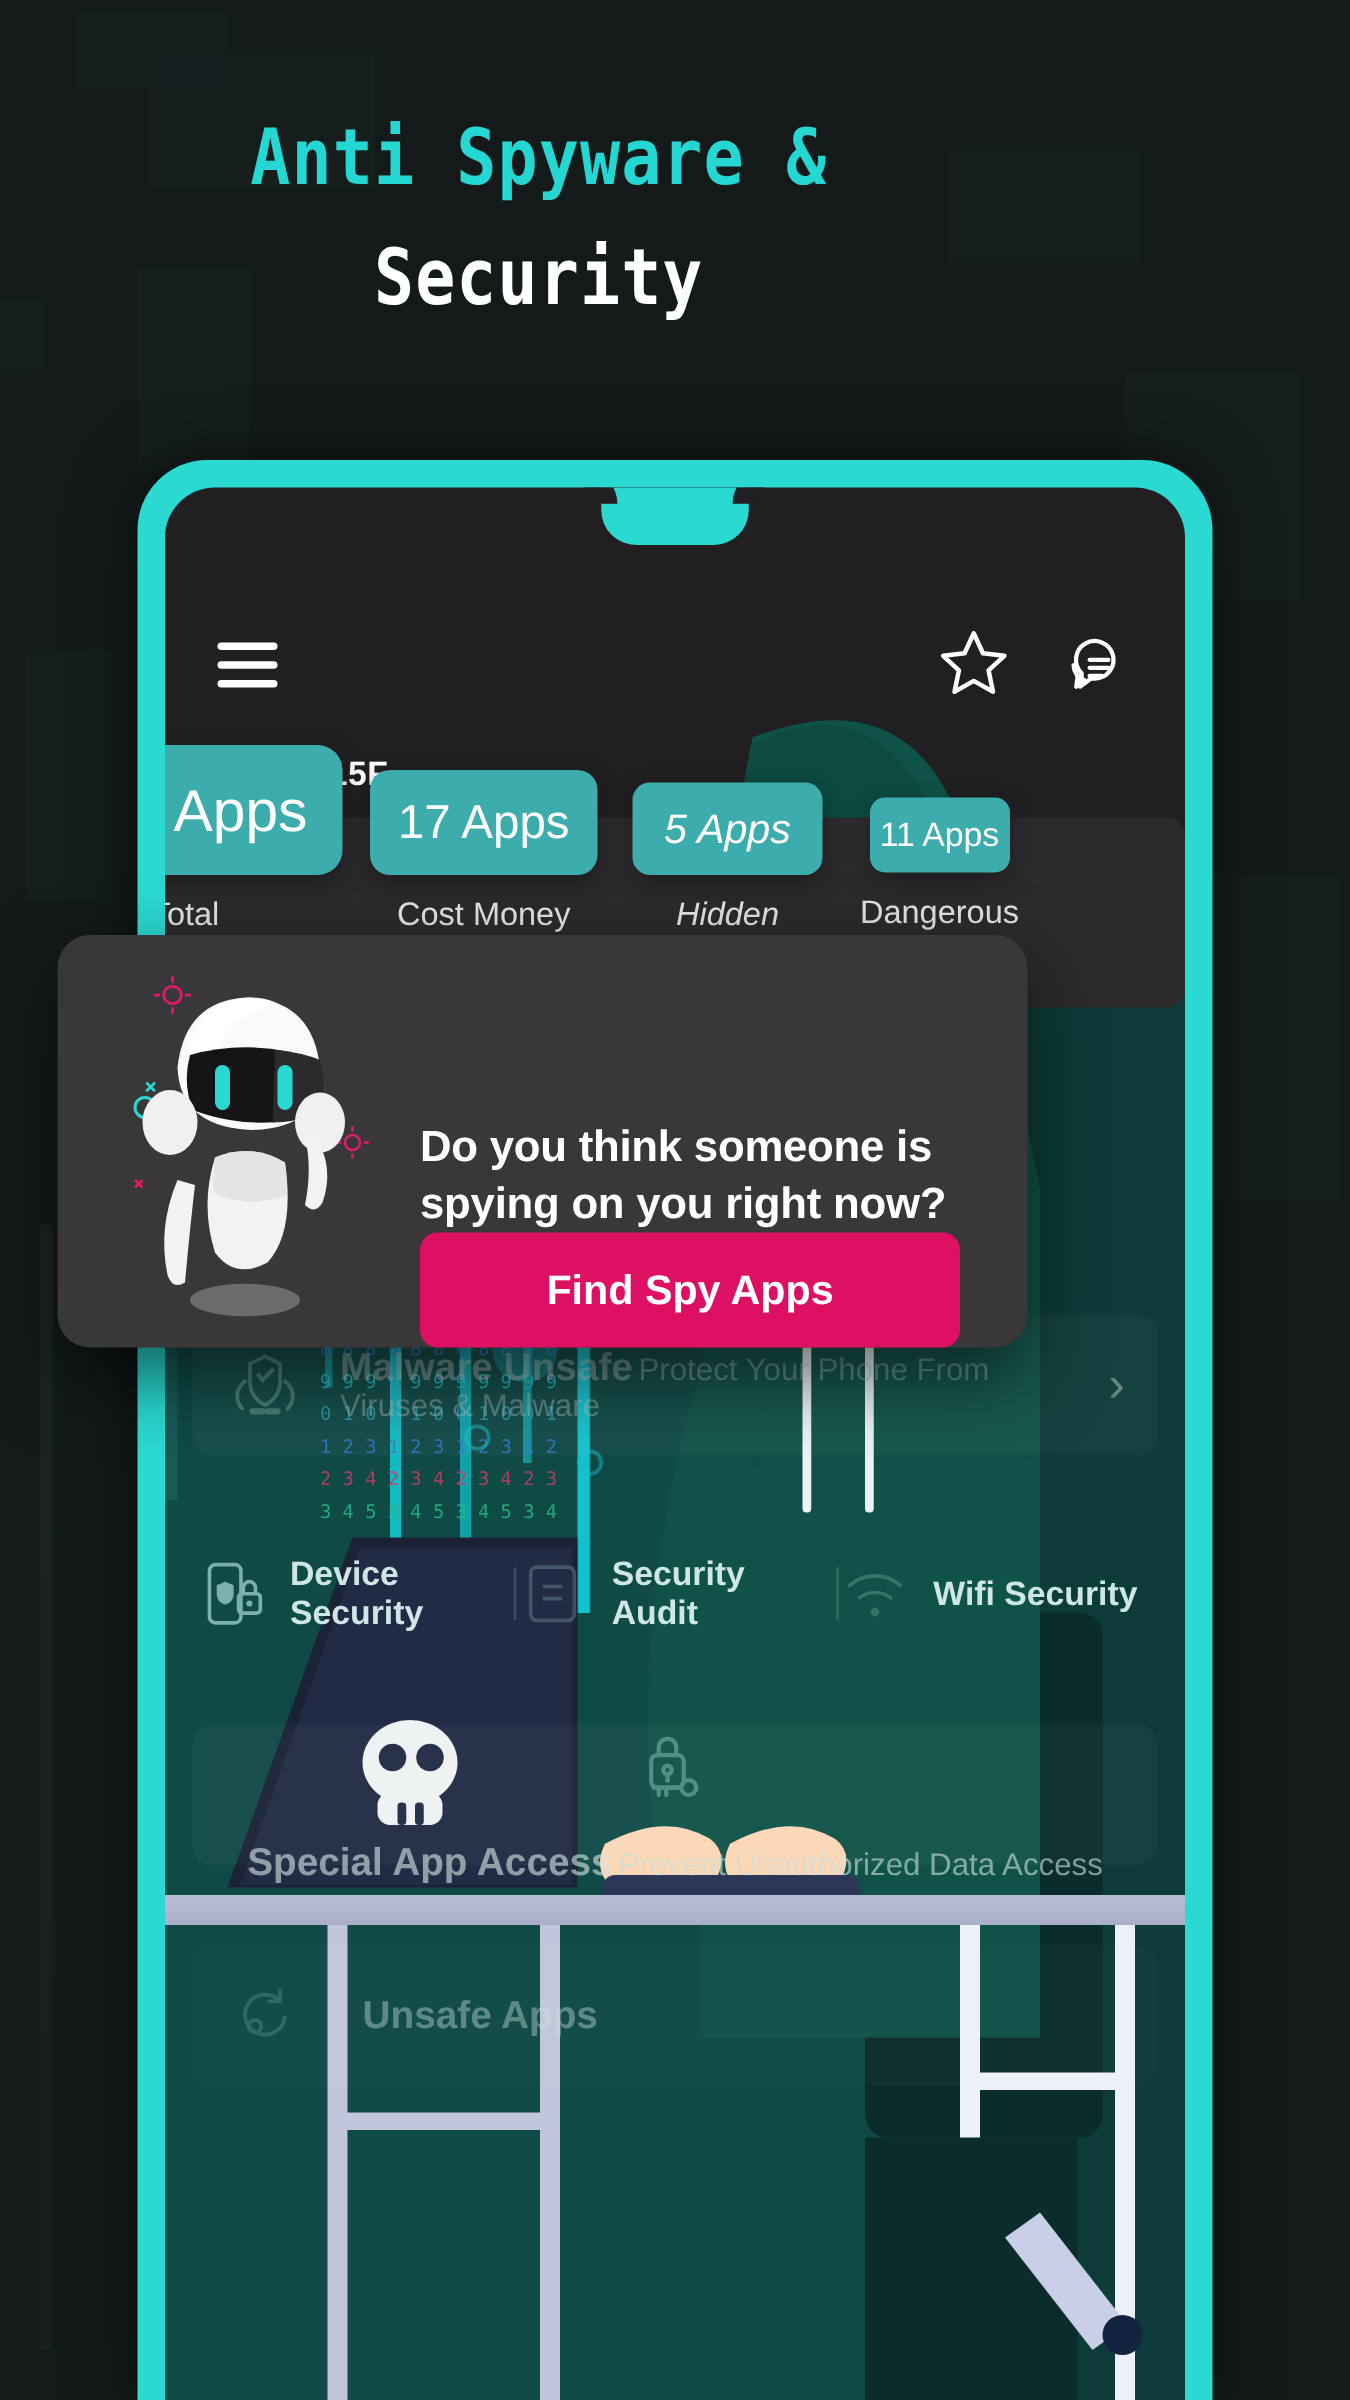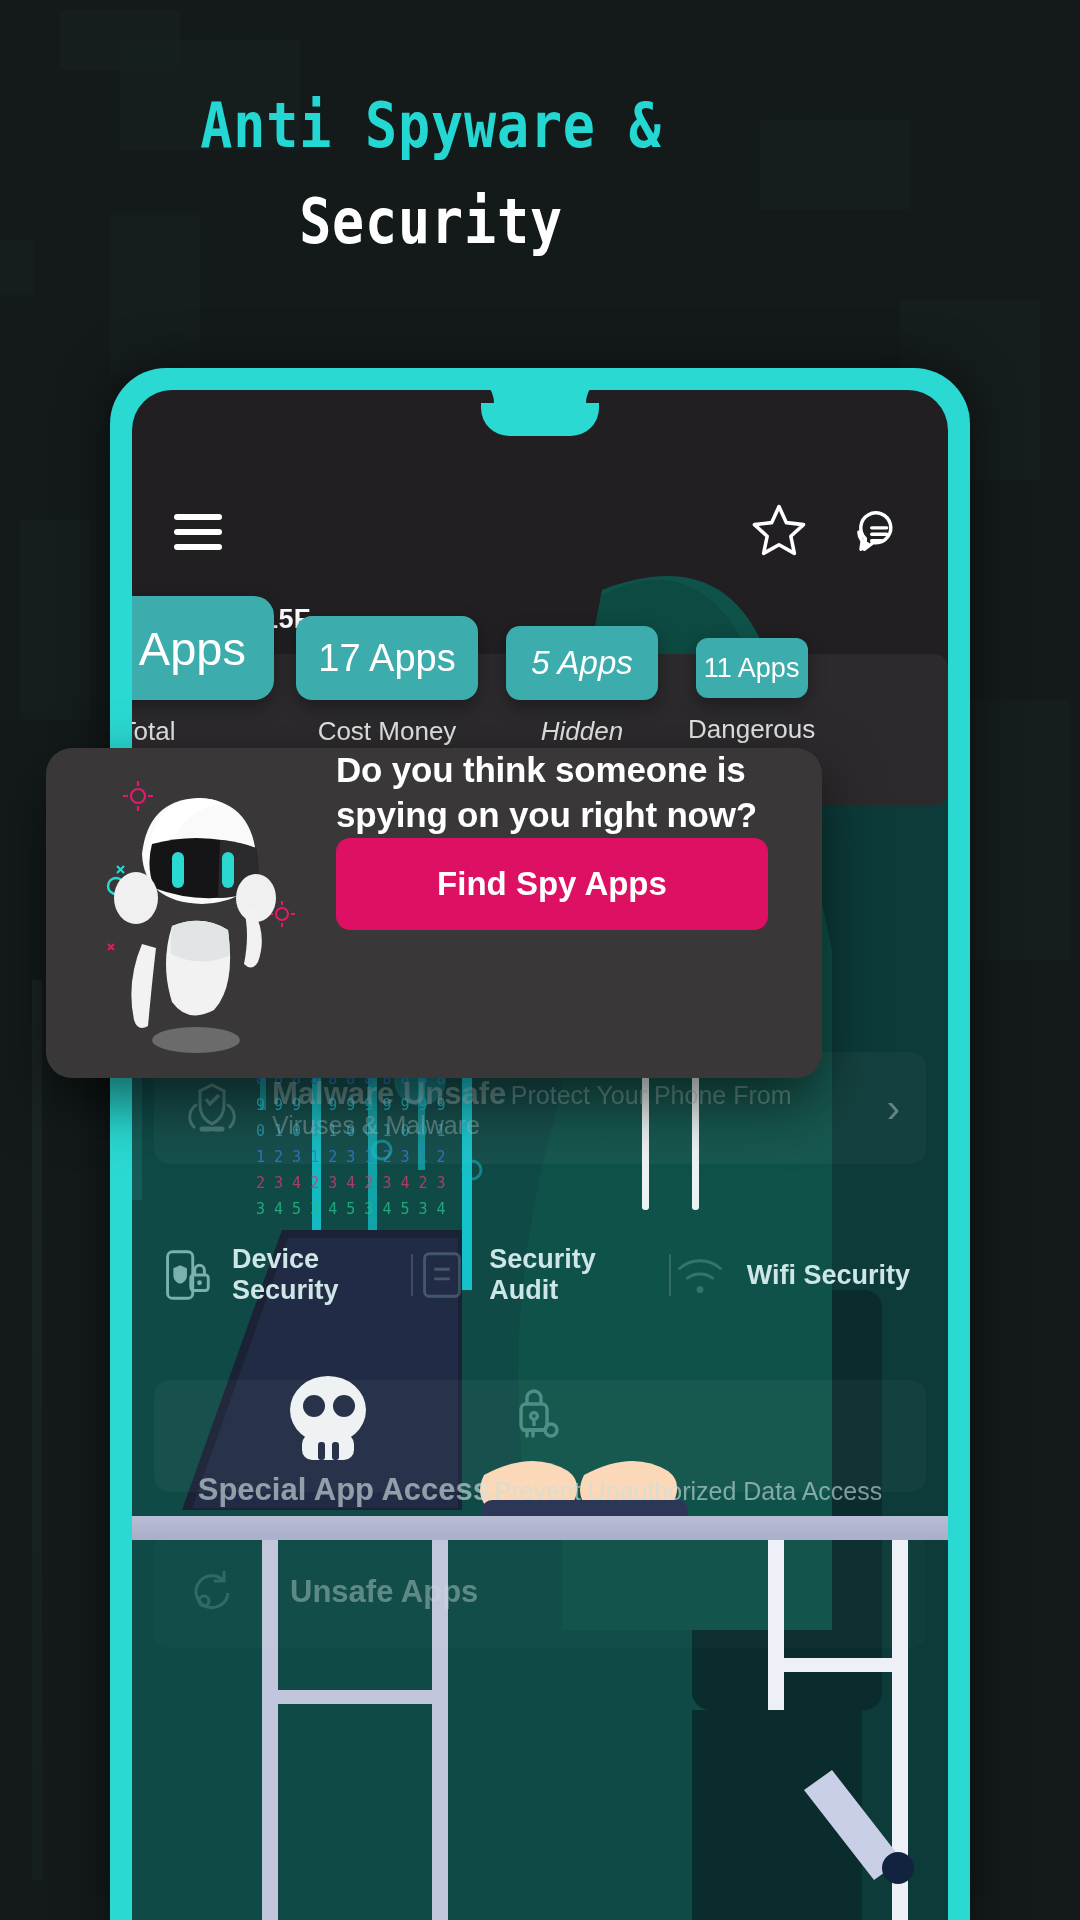--- a/index.html
+++ b/index.html
@@ -113,21 +113,21 @@
     display:flex; align-items:center; padding:0 26px; gap:26px;
   }
   .feature-row .ficon{ width:66px; height:66px; flex:0 0 66px; opacity:.5; }
   .feature-texts{ flex:1; }
   .ftitle{ font-size:31px; font-weight:bold; color:rgba(190,205,205,.45); line-height:1.15;}
   .fsub{ font-size:25px; color:rgba(175,195,195,.45); margin-top:5px; font-weight:300;}
   .chev{ color:rgba(200,215,215,.45); font-size:40px; line-height:1; }
 
   .row-malware{ top:232px; }
   .row-special{ top:560px;flex-direction:column; }
-  .row-unsafe{ top:716px; background:rgba(255,255,255,.02);gap:44px; }
+  .row-unsafe{ top:736px; background:rgba(255,255,255,.02);gap:44px; }
 
   .quick-row{
     position:absolute; top:380px; left:22px; right:22px; height:150px;
     display:flex; align-items:center;
   }
   .quick{ flex:1; display:flex; flex-direction:row; align-items:center; gap:16px; position:relative;}
   .quick + .quick:before{
     content:""; position:absolute; left:0; top:10px; bottom:10px; width:2px;
     background:rgba(200,220,220,.18);
   }
@@ -139,21 +139,21 @@
   .illus-bg{
     position:absolute; left:0; right:0; top:300px; bottom:0;
     background:linear-gradient(165deg,#0d3130 0%,#10504c 45%,#0f4744 100%);
     opacity:.92;
   }
 
   
   .promo-card{
     position:absolute; left:46px; top:748px; width:776px; height:330px;
     background:#3a3739; border-radius:26px; z-index:40;
-    display:flex; align-items:flex-start; padding:0 34px;
+    display:flex; align-items:flex-end; padding:0 34px;
     box-shadow:0 24px 60px rgba(0,0,0,.55);
   }
   .promo-left{ width:248px; height:100%; position:relative; flex:0 0 248px; }
   .promo-right{ flex:1; padding-left:8px; }
   .promo-title{
     color:#fff; font-size:35px; font-weight:bold; line-height:1.28; letter-spacing:-.2px;
   }
   .cta{
     background:#de1063; color:#fff;
     width:min(100%,432px); height:92px; border-radius:14px; border:0;

